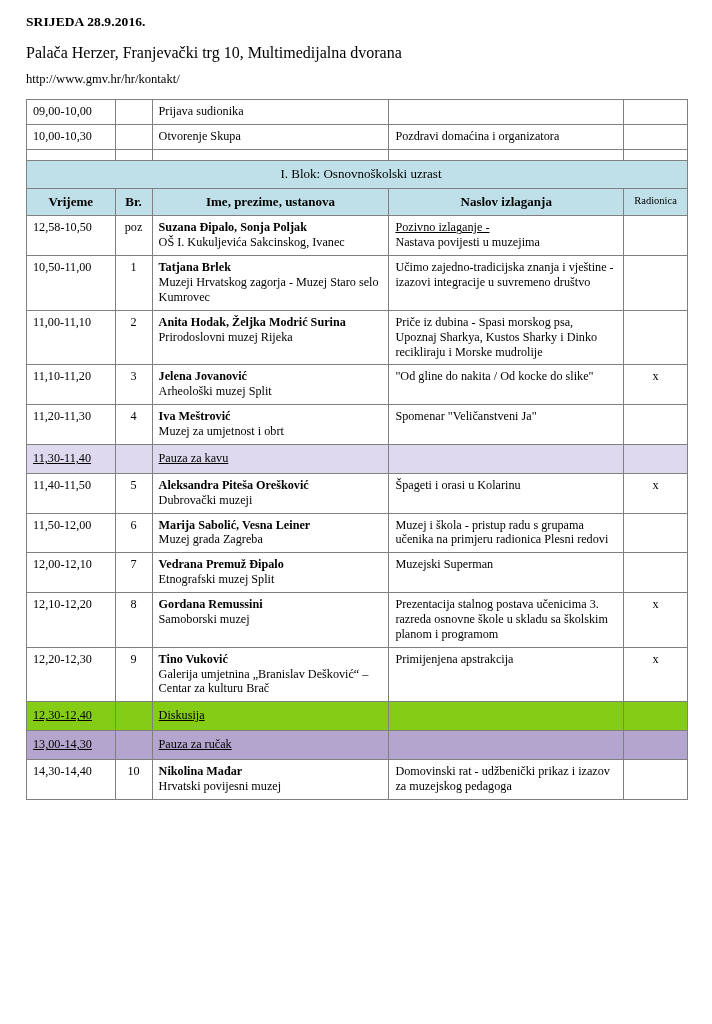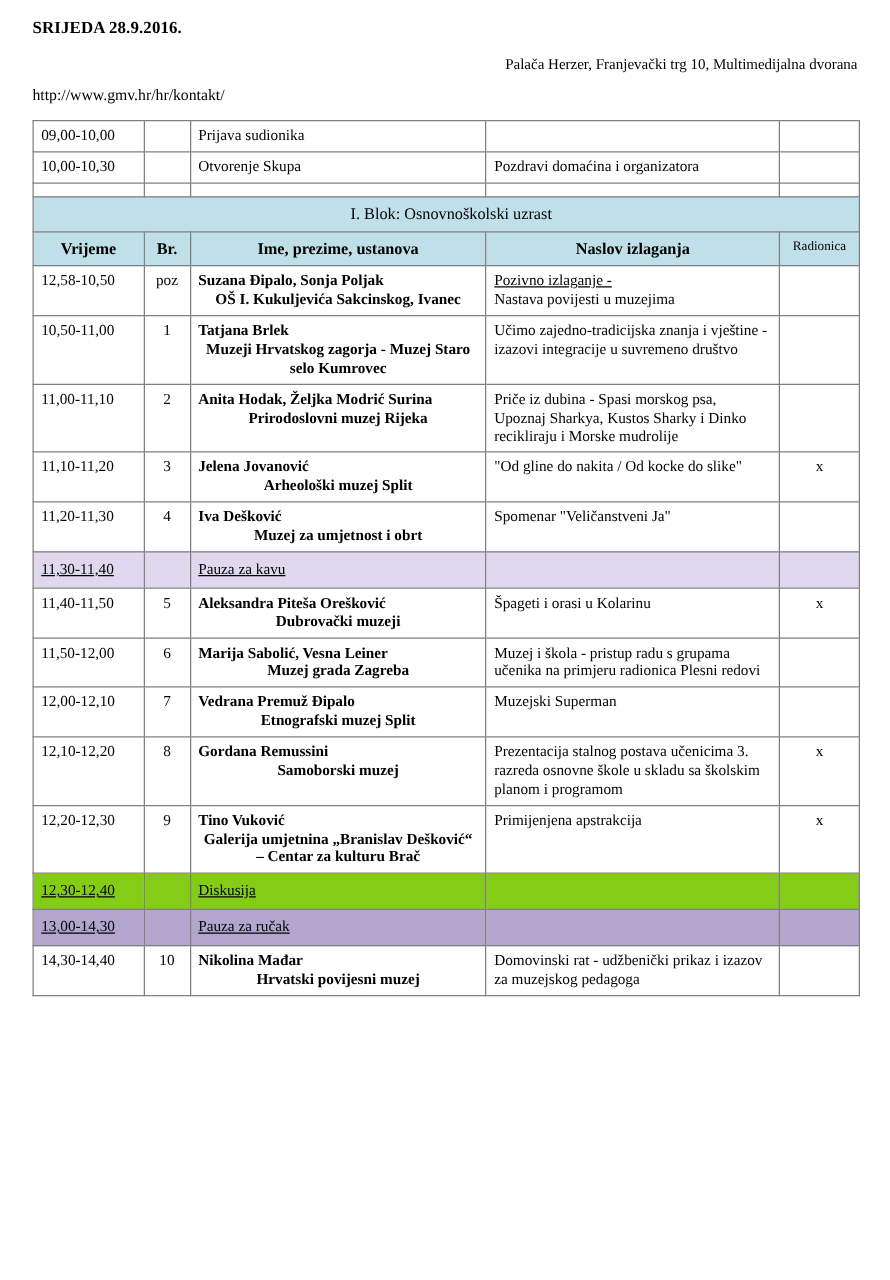--- a/index.html
+++ b/index.html
@@ -24,23 +24,22 @@
   .header {
     padding: 10px 26px 0 26px;
   }
   .doc-title {
     font-weight: bold;
     font-size: 13.5px;
     margin: 4px 0 14px 0;
     letter-spacing: 0.1px;
   }
   .doc-line {
-    font-size: 12px;
+    font-size: 16px;
     margin: 0 0 10px 0;
-    text-align: right;
   }
   .doc-link {
     font-size: 12.6px;
     margin: 0 0 12px 0;
   }
   table.schedule {
     border-collapse: collapse;
     width: 662px;
     margin: 6px 26px 0 26px;
     table-layout: fixed;
@@ -56,21 +55,21 @@
   col.c-time  { width: 86px; }
   col.c-num   { width: 36px; }
   col.c-name  { width: 230px; }
   col.c-title { width: 228px; }
   col.c-work  { width: 62px; }
 
   td.time { text-align: left; padding-left: 8px; white-space: nowrap; }
   td.num  { text-align: center; }
   td.work { text-align: center; vertical-align: middle; font-size: 12.2px; }
   .pname { font-weight: bold; }
-  .pinst { font-weight: bold; text-align: center; }
+  .pinst { font-weight: normal; }
   .ul { text-decoration: underline; }
 
   
   tr.spacer td {
     height: 10px;
     padding: 0;
     border: 1px solid #808080;
     background: #ffffff;
   }
   tr.section-header td {
@@ -194,21 +193,21 @@
           </td>
           <td>
             <div>"Od gline do nakita / Od kocke do slike"</div>
           </td>
           <td class="work">x</td>
         </tr>
         <tr>
           <td class="time">11,20-11,30</td>
           <td class="num">4</td>
           <td>
-            <div class="pname">Iva Dešković</div>
+            <div class="pname">Iva Meštrović</div>
             <div class="pinst">Muzej za umjetnost i obrt</div>
           </td>
           <td>
             <div>Spomenar "Veličanstveni Ja"</div>
           </td>
           <td class="work"></td>
         </tr>
         <tr class="break break-lilac">
           <td class="time">11,30-11,40</td>
           <td class="num"></td>

